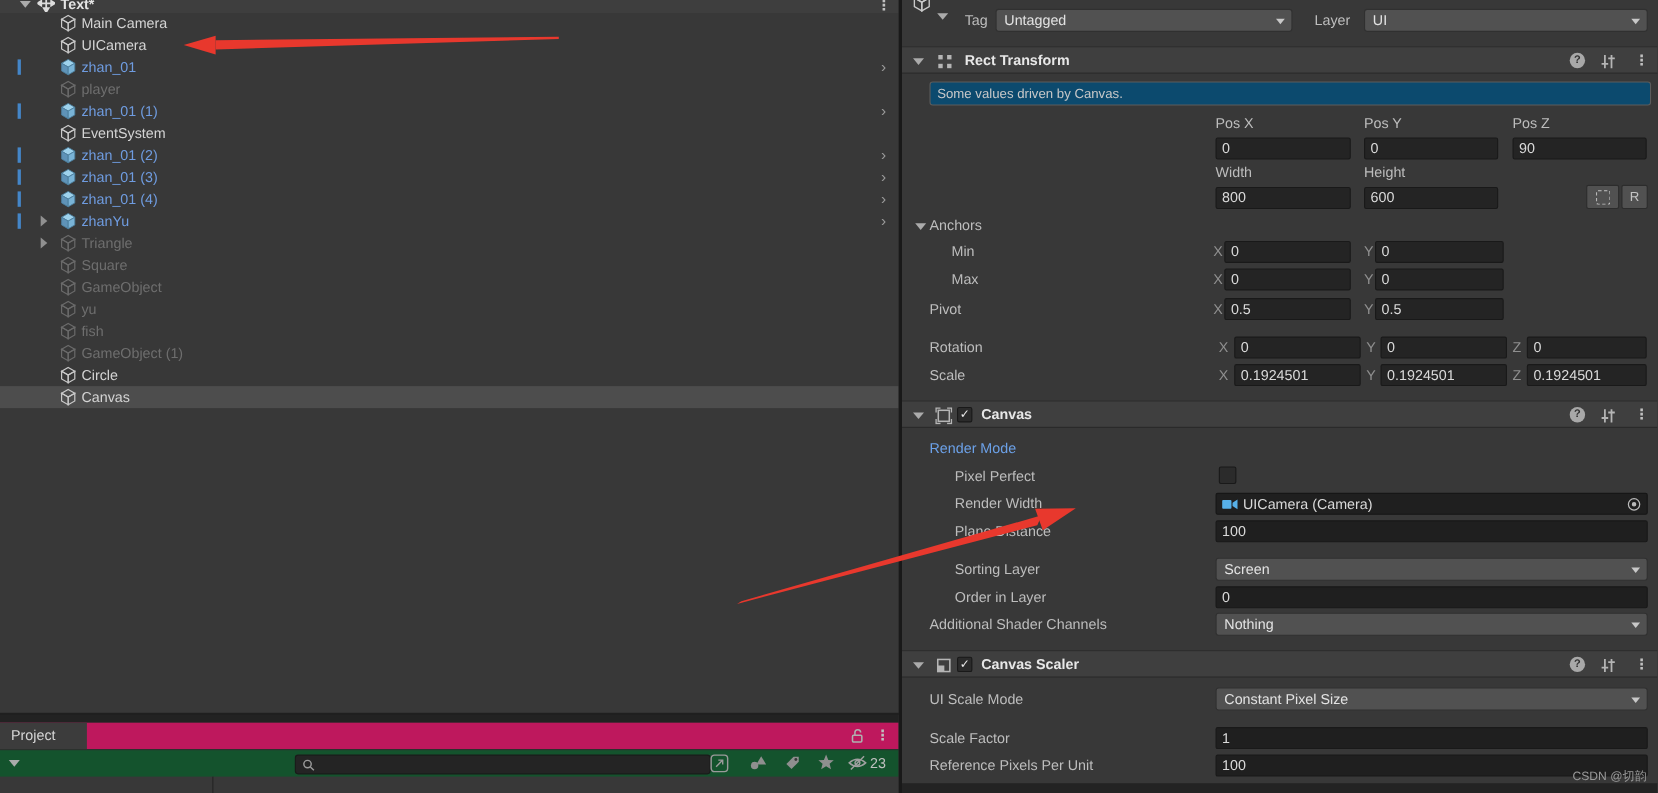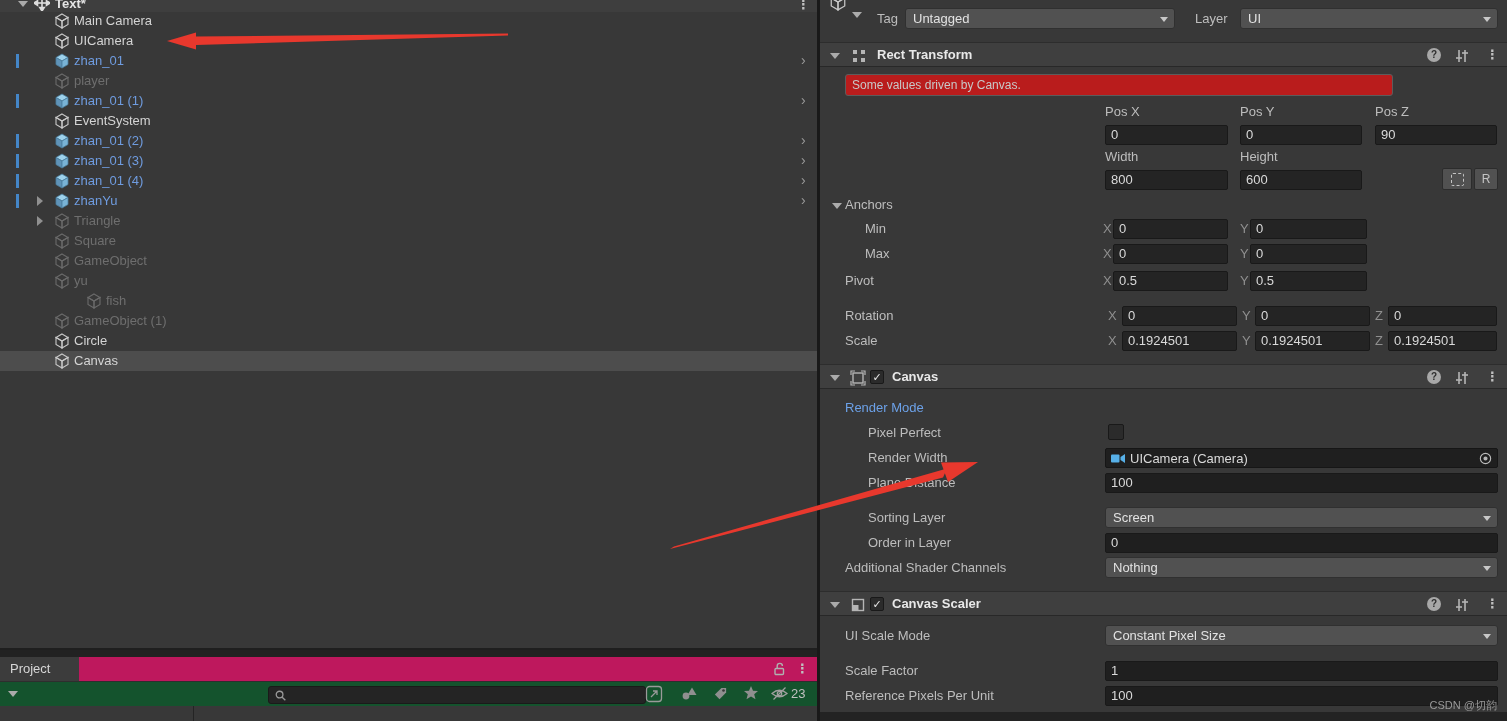--- a/index.html
+++ b/index.html
@@ -46,21 +46,21 @@
   .fld { position:absolute; height:20px; background:#242424; border:1px solid #191919; border-radius:2px;
          color:#dadada; font-size:13px; line-height:18px; padding:0 5px; white-space:nowrap; overflow:hidden; }
   .dd  { position:absolute; height:21px; background:#515151; border:1px solid #303030; border-radius:3px;
          color:#e2e2e2; font-size:13px; line-height:19px; padding:0 7px; white-space:nowrap; overflow:hidden; }
   .dd .caret, .dd-caret { position:absolute; right:6px; top:8px; width:0; height:0;
          border-left:4px solid transparent; border-right:4px solid transparent; border-top:5px solid #c8c8c8; }
   .dd.focus { border-color:#4a8bc9; box-shadow:0 0 0 1px rgba(74,139,201,.35); }
   .comp-header { position:absolute; left:0; width:687px; height:25px; background:#3f3f3f;
          border-top:1px solid #2d2d2d; border-bottom:1px solid #282828; }
   .comp-title { position:absolute; top:4px; font-size:13px; font-weight:bold; color:#e8e8e8; white-space:nowrap; }
-  .helpbox { position:absolute; left:25px; top:74px; width:548px; height:22px; background:#b91c1c;
+  .helpbox { position:absolute; left:25px; top:74px; width:656px; height:22px; background:#0c4a6e;
          border:1px solid #5c5c5c; border-radius:3px; font-size:12px; color:#c8c8c8; line-height:20px; padding:0 6px; }
   .cb { position:absolute; width:16px; height:16px; background:#2b2b2b; border:1px solid #191919; border-radius:2px; }
   .cb-check { position:absolute; width:14px; height:14px; background:#2b2b2b; border:1px solid #191919; border-radius:2px;
          color:#e8e8e8; font-size:11px; line-height:12px; text-align:center; }
   .hdr-ico { position:absolute; top:5px; }
   .help-circle { position:absolute; width:14px; height:14px; border-radius:50%; background:#a8a8a8;
          color:#2f2f2f; font-size:10px; font-weight:bold; text-align:center; line-height:14px; }
   .kebab { position:absolute; color:#c0c0c0; font-size:13px; font-weight:bold; letter-spacing:0; }
   .objfld { position:absolute; height:20px; background:#1f1f1f; border:1px solid #161616; border-radius:2px;
          color:#dadada; font-size:13px; line-height:18px; }
@@ -242,21 +242,21 @@
         <div class="hrow" style="top: 271px;">
           <span class="hicon">
             <svg width="16" height="16" viewBox="0 0 16 16" fill="none" stroke="#6a6a6a" stroke-width="1.1">
               <path d="M8 1 L14 4.5 L8 8 L2 4.5 Z"></path>
               <path d="M2 4.5 L8 8 L8 15 L2 11.5 Z"></path>
               <path d="M8 8 L14 4.5 L14 11.5 L8 15 Z"></path>
             </svg>
           </span>
           <span class="hlabel disabled">yu</span>
         </div>
-        <div class="hrow" style="top: 291px; margin-left: 32px;">
+        <div class="hrow" style="top: 291px;">
           <span class="hicon">
             <svg width="16" height="16" viewBox="0 0 16 16" fill="none" stroke="#6a6a6a" stroke-width="1.1">
               <path d="M8 1 L14 4.5 L8 8 L2 4.5 Z"></path>
               <path d="M2 4.5 L8 8 L8 15 L2 11.5 Z"></path>
               <path d="M8 8 L14 4.5 L14 11.5 L8 15 Z"></path>
             </svg>
           </span>
           <span class="hlabel disabled">fish</span>
         </div>
         <div class="hrow" style="top: 311px;">

